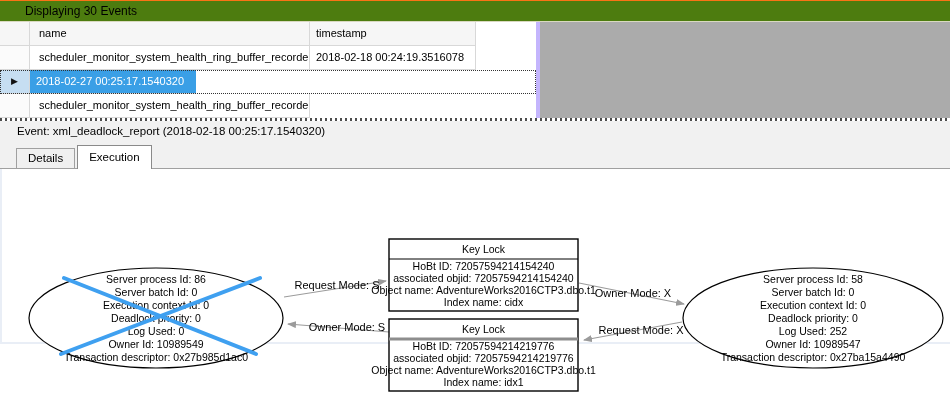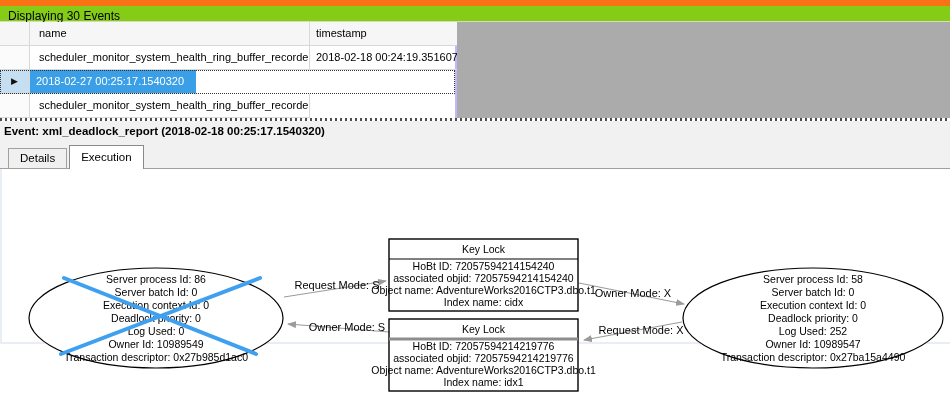--- a/index.html
+++ b/index.html
@@ -1,26 +1,26 @@
 <!DOCTYPE html>
 <html><head>
 <meta charset="utf-8">
 <style>
   * { margin:0; padding:0; box-sizing:border-box; }
   html,body { width:950px; height:400px; overflow:hidden; background:#fff;
               font-family:"Liberation Sans", sans-serif; color:#000; }
 
   
-  .topbar { height:22px; background:#84cc16; border-top:6px solid #f97316;
+  .topbar { height:22px; background:#4d7c0f; border-top:1px solid #f97316;
             border-bottom:1px solid #d9d9c0; font-size:12px; line-height:20px;
-            padding-left:8px; }
+            padding-left:25px; }
 
   
   .grid-zone { height:96px; display:flex; }
-  .grid { width:457px; border-right:2px solid #c4b5fd; background:#fff; }
+  .grid { width:540px; border-right:4px solid #c4b5fd; background:#fff; }
   .filler { flex:1; background:#ababab; }
   .grid-row, .grid-head { display:flex; height:24px; }
   .cell { height:24px; line-height:23px; font-size:11px; white-space:nowrap;
           overflow:hidden; border-right:1px solid #d8d8d8; border-bottom:1px solid #d8d8d8; }
   .selector { width:30px; background:#fbfbfb; flex:0 0 30px; display:flex;
               align-items:center; justify-content:center; }
   .grid-head .selector { background:#f0f0f0; }
   .col-name { width:280px; flex:0 0 280px; padding-left:9px; }
   .col-ts   { width:166px; flex:0 0 166px; padding-left:6px; }
   .grid-head .cell { background:#f6f6f6; }
@@ -29,25 +29,25 @@
   .grid-row.selected { outline:1px dotted #333; outline-offset:-1px; }
   .grid-row.selected .selector { background:#c6def2; }
   .arrow { font-size:9px; color:#111; line-height:1; }
 
   
   .splitter { height:3px; background:
       repeating-linear-gradient(90deg,#4d4d4d 0 2px,#ffffff 2px 5px); }
 
   
   .eventbar { height:21px; background:#f1f1f1; font-size:11.5px;
-              line-height:21px; padding-left:4px;font-weight:bold; }
+              line-height:21px; padding-left:17px; }
 
   
   .tabstrip { height:26px; background:#f1f1f1; display:flex;
-              align-items:flex-end; padding-left:8px; position:relative; z-index:2; }
+              align-items:flex-end; padding-left:16px; position:relative; z-index:2; }
   .tab { height:20px; padding:0 11px; font-size:11.5px; line-height:19px;
          background:#f0f0f0; border:1px solid #a0a0a0; border-bottom:none;
          margin-right:2px; cursor:default; }
   .tab.active { height:24px; line-height:22px; background:#fff;
                 border:1px solid #8a8a8a; border-bottom:none;
                 margin-bottom:-1px; position:relative; z-index:3; }
 
   
   .content { height:176px; background:#fff; border-top:1px solid #a0a0a0;
              box-shadow: inset 2px 0 0 #e9eef6, inset 0 -2px 0 #e9eef6; }

